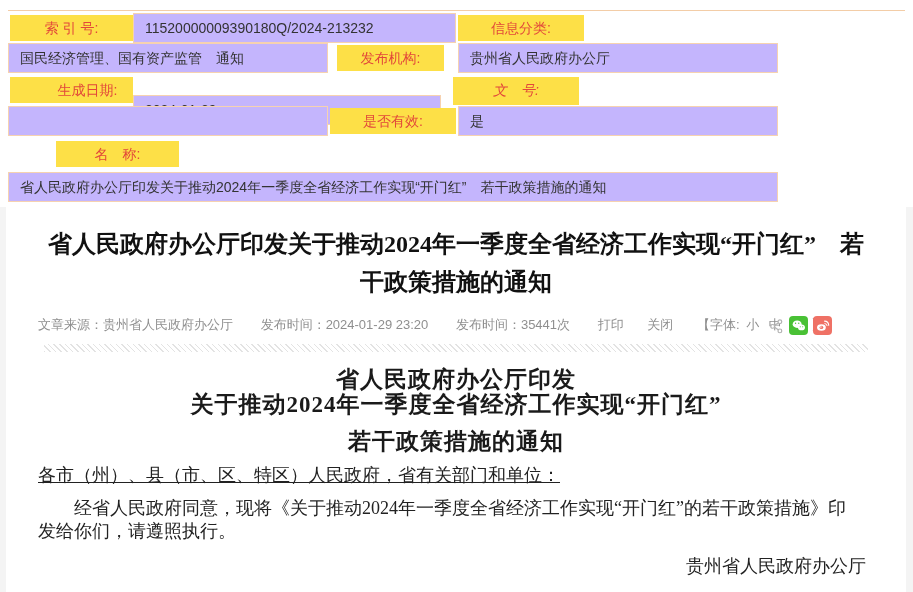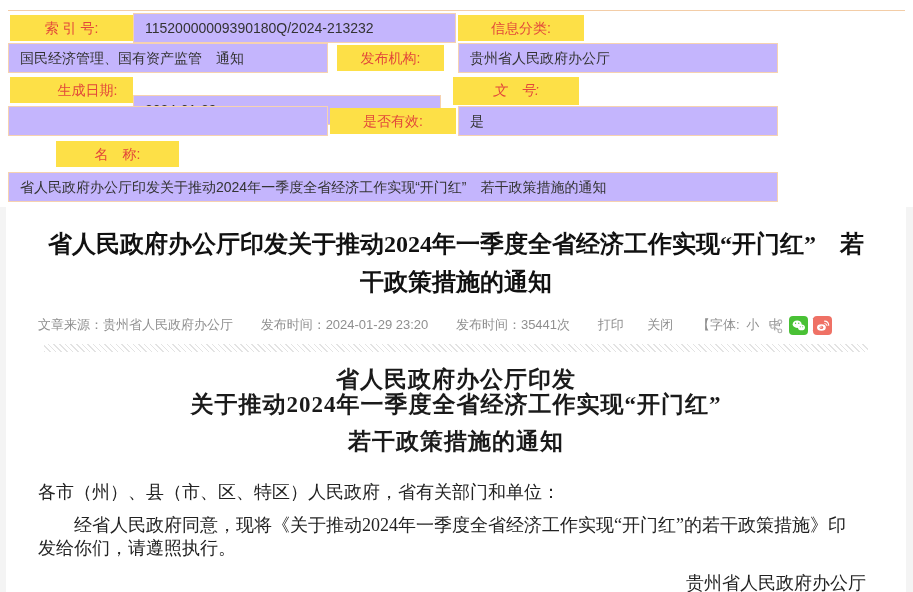--- a/index.html
+++ b/index.html
@@ -57,21 +57,21 @@
     font-family:"Liberation Serif", serif;
     font-size:23px; font-weight:bold; line-height:24px; letter-spacing:1px;
   }
   .doc-heading.h1 { margin-top:16px; }
   .doc-heading.h2 { margin-top:1px; }
   .doc-heading.h3 { margin-top:13px; }
   .doc-text {
     font-family:"Liberation Serif", serif;
     font-size:18px; line-height:23px; color:#222;
   }
-  .salutation { margin:27px 45px 0 32px; }
+  .salutation { margin:10px 45px 0 32px;text-decoration:underline; }
   .body-paragraph { margin:10px 45px 0 32px; text-indent:2em; }
   .signature { margin:12px 40px 0 0; text-align:right; }
 </style>
 </head>
 <body>
 
 <div class="page">
 
   <section class="meta-table">
     <div class="topline"></div>

